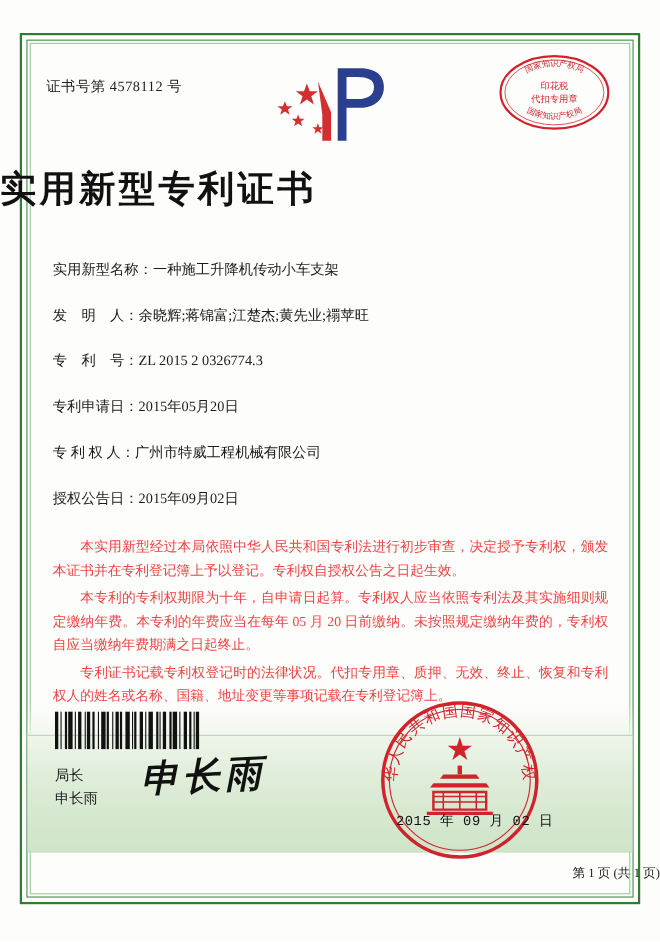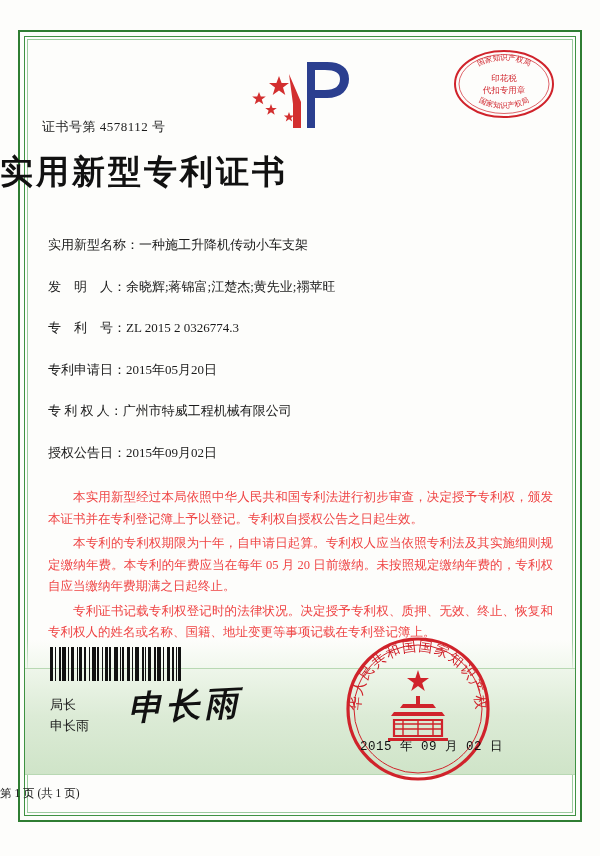--- a/index.html
+++ b/index.html
@@ -63,21 +63,20 @@
     background: linear-gradient(180deg, rgba(238,246,234,0) 0%, rgba(238,246,234,0.85) 100%);
   }
 
   
   .cert-no {
     position: absolute;
     left: 42px; top: 70px;
     font-size: 13px;
     letter-spacing: 0.5px;
     color: #1d1d1d;
-    margin-top: 48px;
   }
 
   
   .logo {
     position: absolute;
     left: 245px; top: 58px;
     width: 110px; height: 72px;
   }
 
   
@@ -185,21 +184,21 @@
     color: #111;
     letter-spacing: 0.5px;
     font-family: Liberation Mono, monospace;
   }
 
   
   .footer {
     position: absolute;
     left: 0; top: 786px;
     width: 600px;
-    text-align: left;
+    text-align: right;
     font-size: 11.5px;
     color: #1a1a1a;
   }
 </style>
 </head>
 <body>
 
 <div class="page">
 
   <div class="frame-outer"></div>
@@ -265,21 +264,21 @@
     </div>
     <div class="field-row">
       <span class="field-label">授权公告日：</span>
       <span class="field-value">2015年09月02日</span>
     </div>
   </div>
 
   <div class="body-text">
     <p>本实用新型经过本局依照中华人民共和国专利法进行初步审查，决定授予专利权，颁发本证书并在专利登记簿上予以登记。专利权自授权公告之日起生效。</p>
     <p>本专利的专利权期限为十年，自申请日起算。专利权人应当依照专利法及其实施细则规定缴纳年费。本专利的年费应当在每年 05 月 20 日前缴纳。未按照规定缴纳年费的，专利权自应当缴纳年费期满之日起终止。</p>
-    <p>专利证书记载专利权登记时的法律状况。决定授予专利权、质押、无效、终止、恢复和专利权人的姓名或名称、国籍、地址变更等事项记载在专利登记簿上。</p>
+    <p>专利证书记载专利权登记时的法律状况。代扣专用章、质押、无效、终止、恢复和专利权人的姓名或名称、国籍、地址变更等事项记载在专利登记簿上。</p>
   </div>
 
   <div class="barcode">
     <i style="width:3px"></i>
       <i style="width:2px;background:transparent"></i>
     <i style="width:1px"></i>
       <i style="width:3px;background:transparent"></i>
     <i style="width:2px"></i>
       <i style="width:1px;background:transparent"></i>
     <i style="width:4px"></i>

